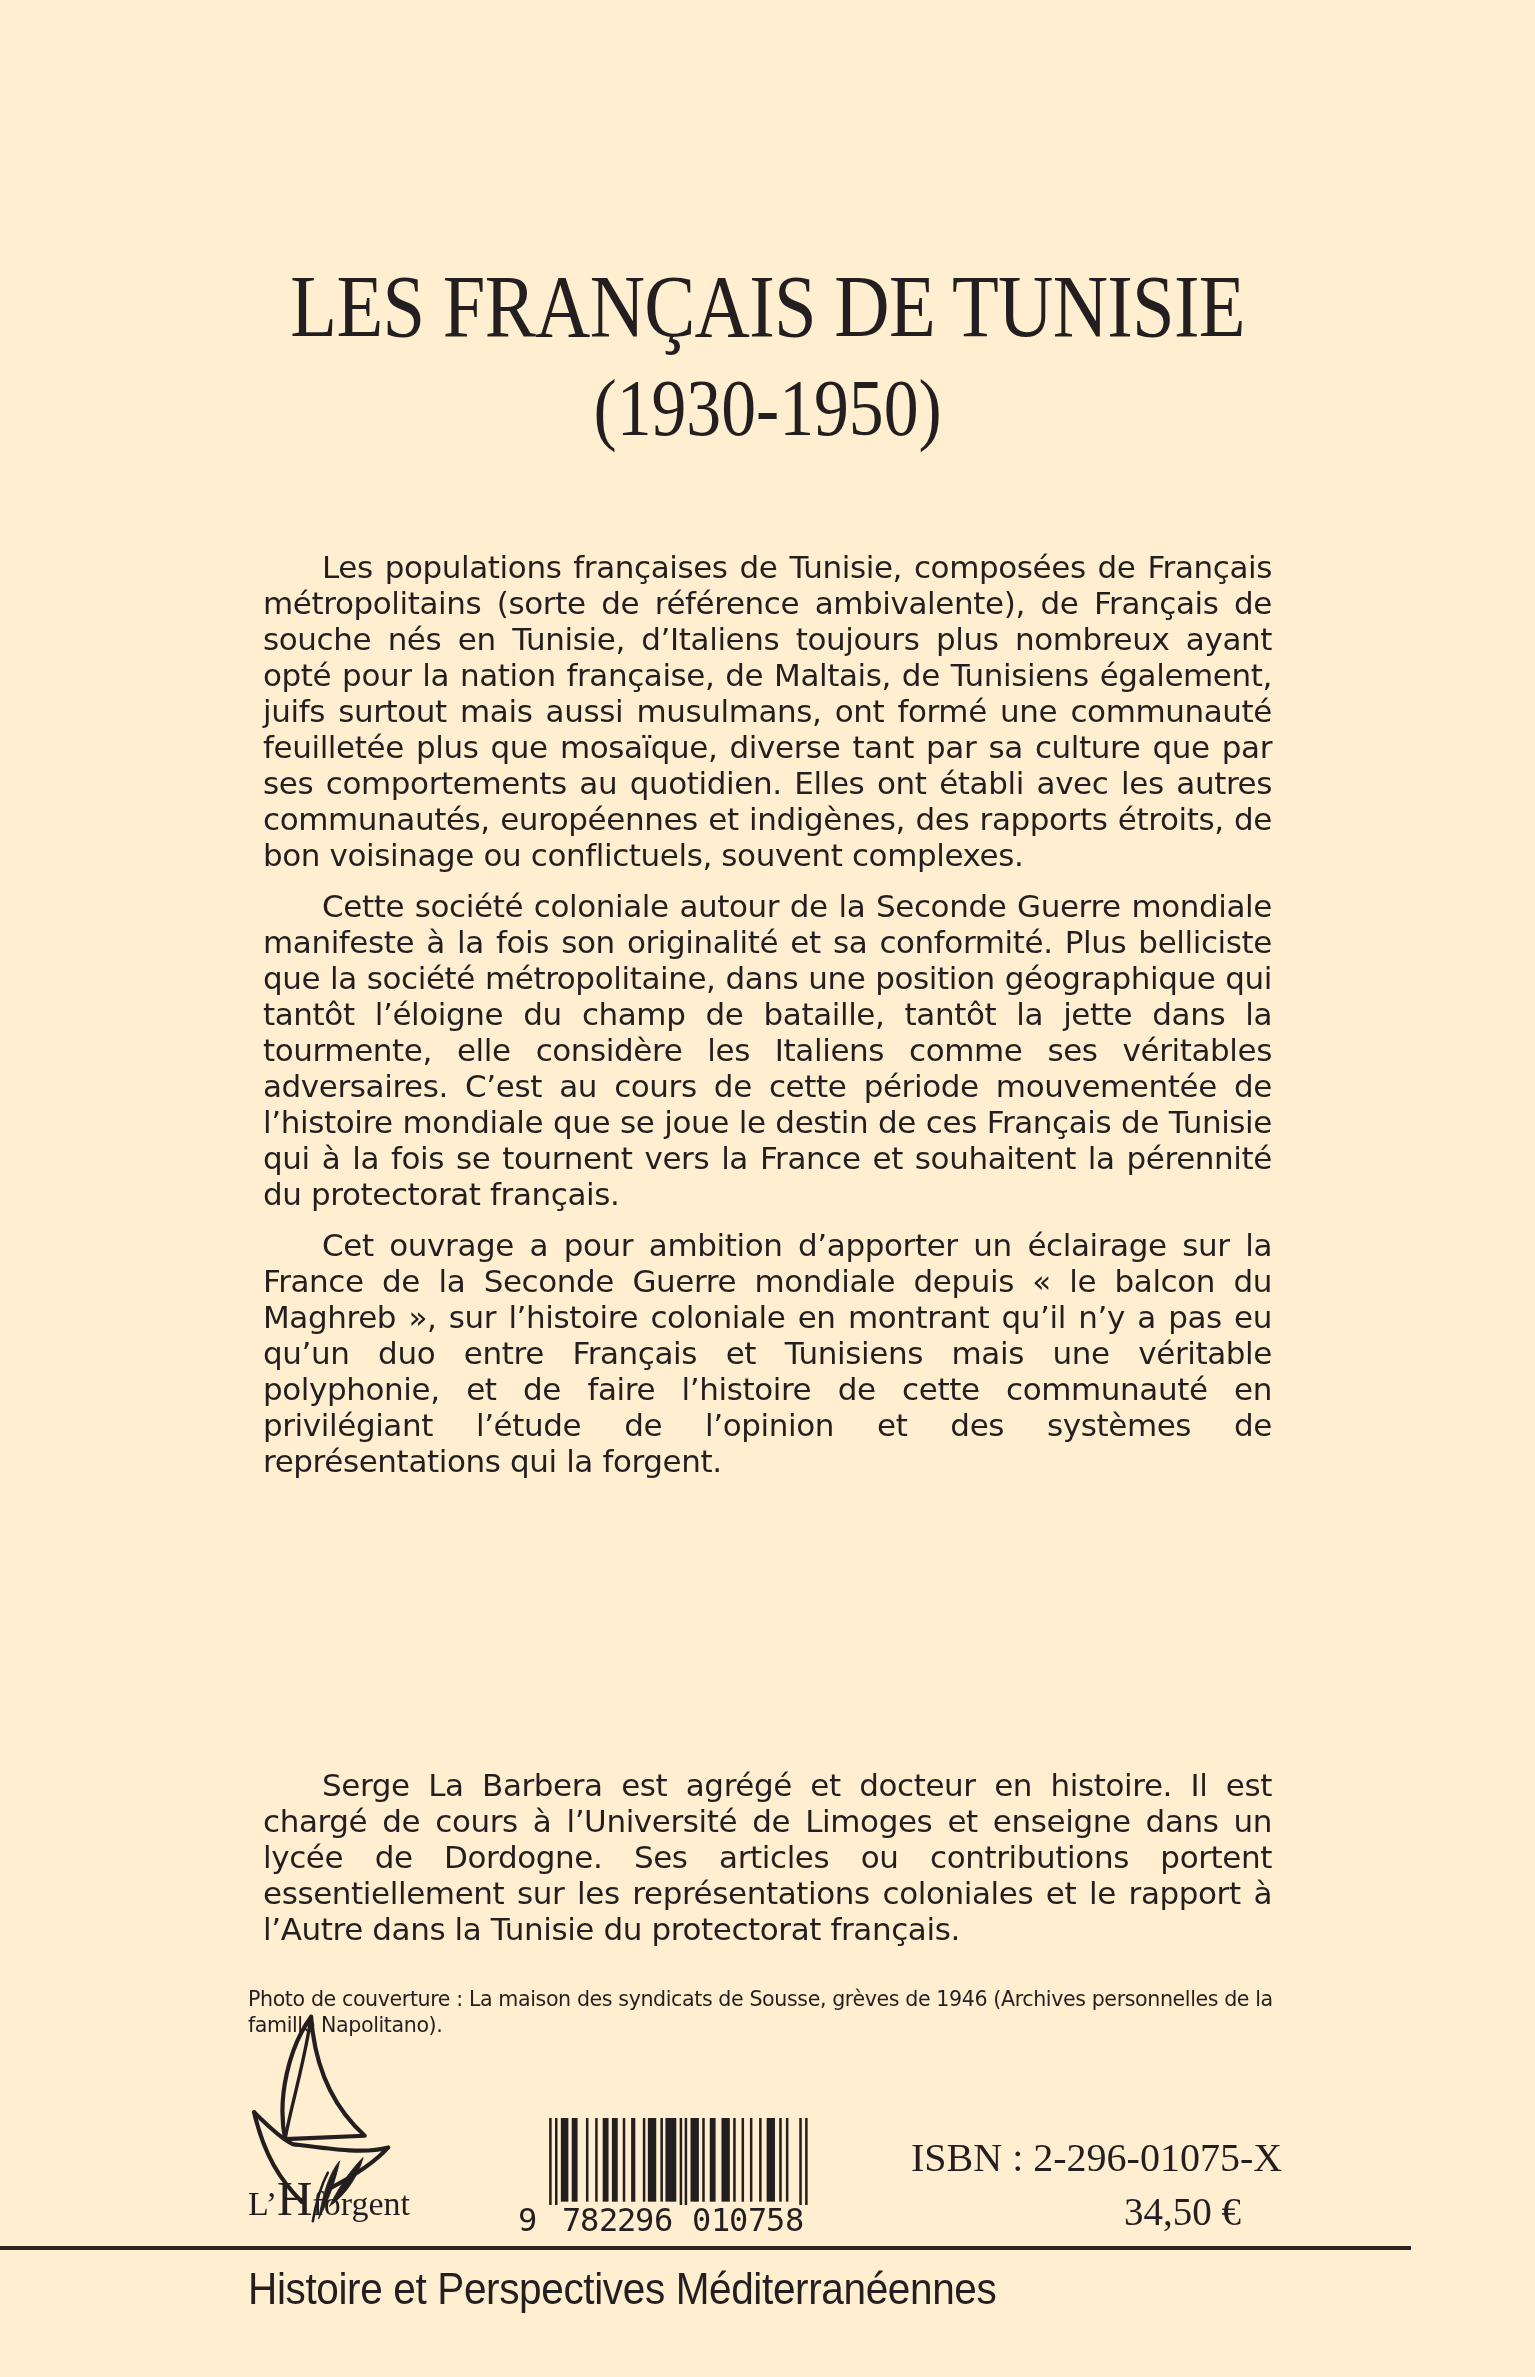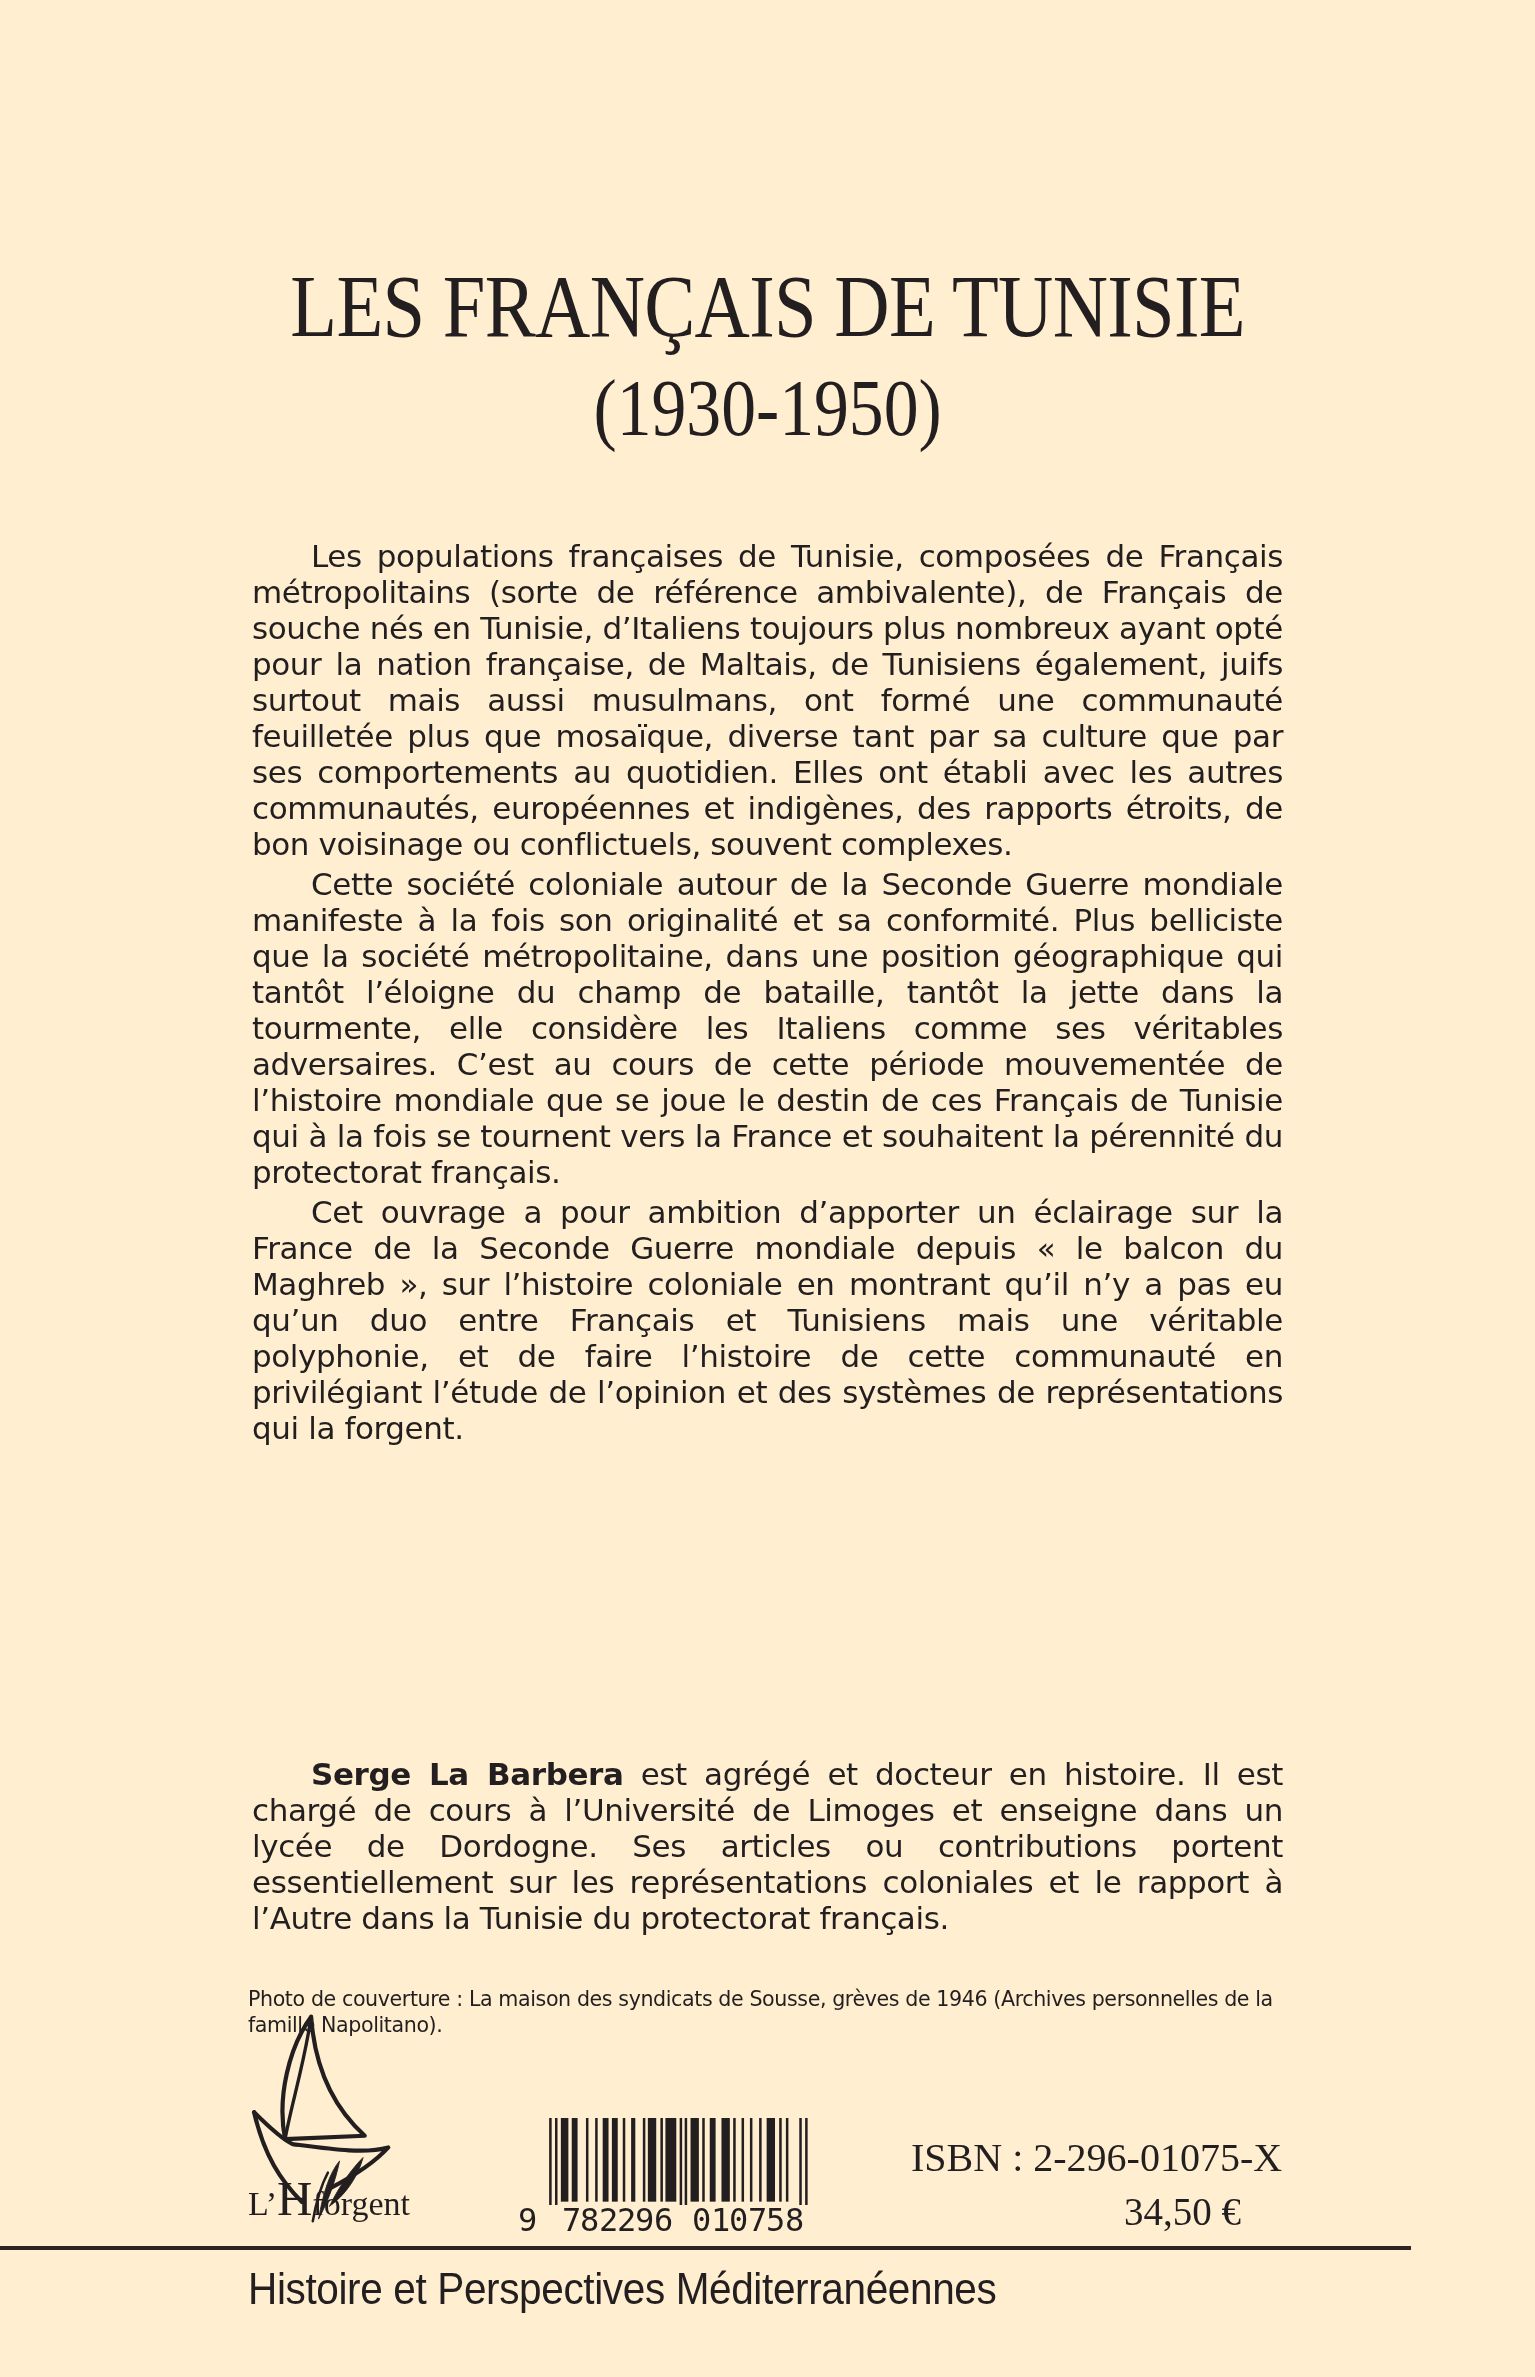--- a/index.html
+++ b/index.html
@@ -49,26 +49,26 @@
       position: absolute;
       left: 248px;
       width: 1039px;
       font-family: "DejaVu Sans", "Liberation Sans", sans-serif;
       font-size: 31px;
       line-height: 36px;
       text-align: justify;
       letter-spacing: -0.4px;
     }
     .body-col p {
-      margin: 4px;
+      margin: 15px;
       text-indent: 59px;
     }
     .summary { top: 534px; }
     .bio { top: 1752px; }
-    .bio strong { font-weight: bold; }
+    .bio strong { font-weight: normal; }
     .credit {
       position: absolute;
       left: 248px;
       width: 1049px;
       top: 1986px;
       font-family: "DejaVu Sans", "Liberation Sans", sans-serif;
       font-size: 20.6px;
       line-height: 26px;
       letter-spacing: -0.4px;
     }

